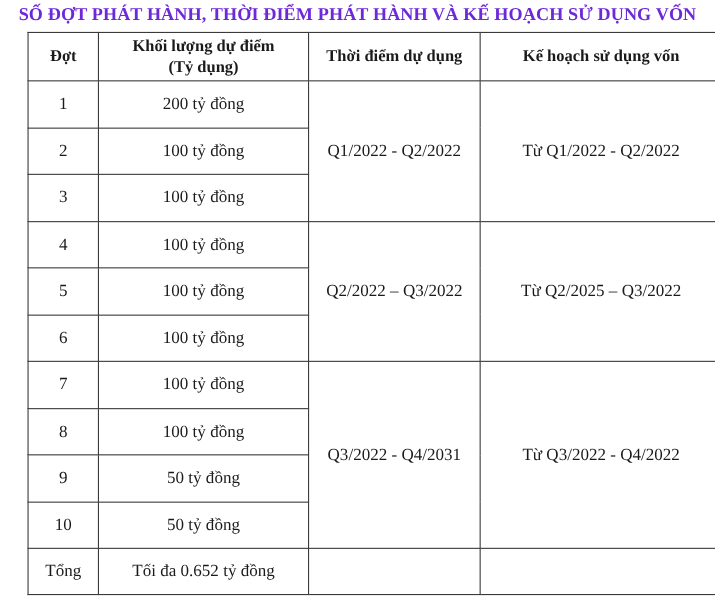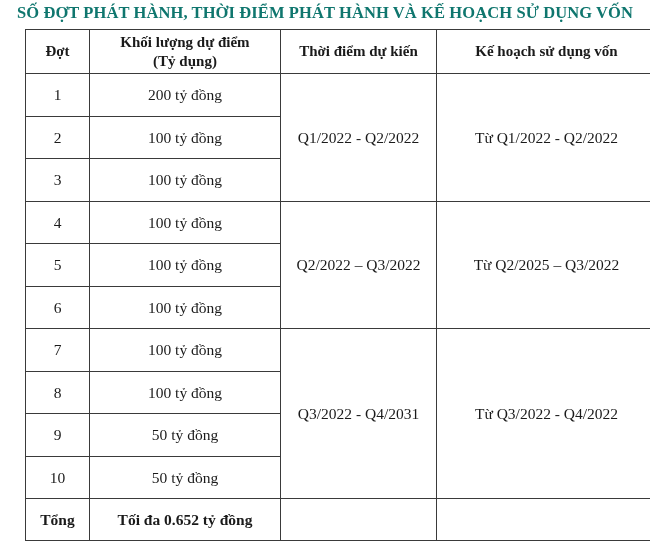--- a/index.html
+++ b/index.html
@@ -18,21 +18,21 @@
     .title {
       position: absolute;
       left: 0;
       top: 3px;
       width: 650px;
       text-align: center;
       font-weight: bold;
       font-size: 16.5px;
       letter-spacing: 0.1px;
       white-space: nowrap;
-      color: #0f766e;
+      color: #6d28d9;
     }
     table.plan {
       position: absolute;
       left: 25px;
       top: 29px;
       width: 631px;
       border-collapse: collapse;
       table-layout: fixed;
     }
     table.plan td, table.plan th {
@@ -49,21 +49,21 @@
       font-size: 15px;
     }
     table.plan td {
       height: 41.5px;
     }
     col.c1 { width: 64px; }
     col.c2 { width: 191px; }
     col.c3 { width: 156px; }
     col.c4 { width: 220px; }
     tr.total td {
-      font-weight: bold;
+      font-weight: normal;
       height: 41px;
     }
   </style>
 </head>
 <body>
 
 <div class="title">SỐ ĐỢT PHÁT HÀNH, THỜI ĐIỂM PHÁT HÀNH VÀ KẾ HOẠCH SỬ DỤNG VỐN</div>
 
 <table class="plan">
   <colgroup>
@@ -72,21 +72,21 @@
       <col class="c3">
       <col class="c4">
   </colgroup>
   <thead>
     <tr>
       <th>Đợt</th>
       <th>
         <span>Khối lượng dự điểm</span><br>
         <span>(Tỷ dụng)</span>
       </th>
-      <th>Thời điểm dự kiến</th>
+      <th>Thời điểm dự dụng</th>
       <th>Kế hoạch sử dụng vốn</th>
     </tr>
   </thead>
   <tbody>
     <tr>
       <td>1</td>
       <td>200 tỷ đồng</td>
       <td rowspan="3">Q1/2022 - Q2/2022</td>
       <td rowspan="3">Từ Q1/2022 - Q2/2022</td>
     </tr>

